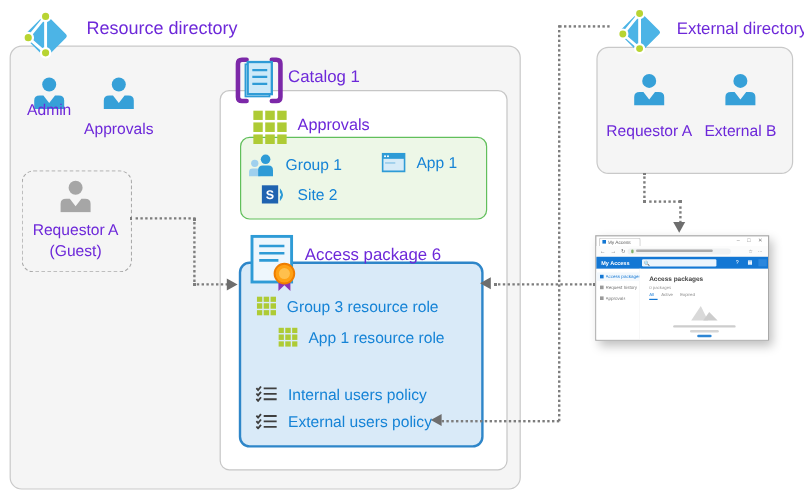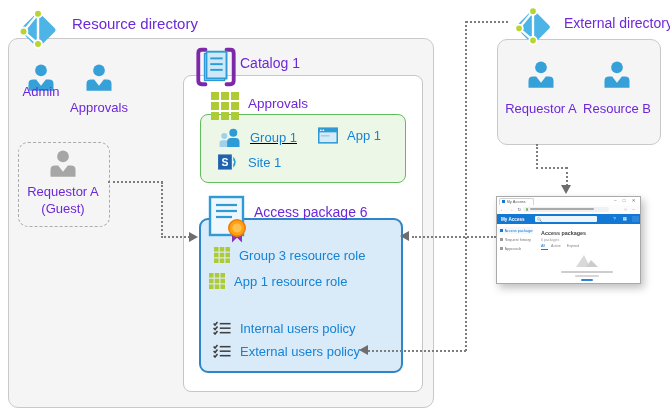--- a/index.html
+++ b/index.html
@@ -122,21 +122,21 @@
       <rect x="6.8" y="6.8" width="5.4" height="5.4"></rect>
       <rect x="13.6" y="6.8" width="5.4" height="5.4"></rect>
     <rect x="0" y="13.6" width="5.4" height="5.4"></rect>
       <rect x="6.8" y="13.6" width="5.4" height="5.4"></rect>
       <rect x="13.6" y="13.6" width="5.4" height="5.4"></rect>
   </svg>
   <div class="lbl" style="left:248px;top:96px;font-size:13.5px;z-index:3;">Approvals</div>
 
   <div class="green-box" style="left:200px;top:114px;width:204px;height:67px;z-index:2;"></div>
 
-  <div class="row" style="left:219px;top:128px;z-index:3;text-decoration:underline;">
+  <div class="row" style="left:207px;top:128px;z-index:3;">
     <svg width="22" height="19" viewBox="0 0 23 20">
       <g fill="#9fd0ee">
           <circle cx="5.5" cy="8.5" r="3.2"></circle>
           <path d="M0.5 20 V16 Q0.5 13 3.5 13 H7.5 Q10.5 13 10.5 16 V20 Z"></path>
         </g>
       <g fill="#2e9bd6">
           <circle cx="15" cy="5" r="4.2"></circle>
           <path d="M8.5 20 V14.5 Q8.5 10.5 12.5 10.5 H17.5 Q21.5 10.5 21.5 14.5 V20 Z"></path>
         </g>
     </svg>
@@ -153,21 +153,21 @@
     </svg>
     <span class="txt">App 1</span>
   </div>
 
   <div class="row" style="left:218px;top:153px;z-index:3;">
     <svg width="21" height="18" viewBox="0 0 22 19">
       <rect x="0" y="1.5" width="14.5" height="16" fill="#1f63b0"></rect>
       <text x="7.2" y="13.5" font-size="11" font-weight="bold" fill="#fff" text-anchor="middle" font-family="Liberation Sans,sans-serif">S</text>
       <path d="M16 4 Q21.5 9.5 16 15.5 L16 11.5 Q18 9.5 16 8 Z" fill="#2e9bd6"></path>
     </svg>
-    <span class="txt">Site 1</span>
+    <span class="txt">Site 2</span>
   </div>
 
   <svg class="abs" style="left:208px;top:195px;z-index:3;" width="42" height="48" viewBox="0 0 42 48">
     <rect x="2" y="2" width="33" height="38" fill="#eef7fd" stroke="#2e9bd6" stroke-width="2.4"></rect>
     <g stroke="#2e9bd6" stroke-width="2.2">
         <line x1="8" y1="10" x2="29" y2="10"></line>
         <line x1="8" y1="16" x2="29" y2="16"></line>
         <line x1="8" y1="22" x2="24" y2="22"></line>
       </g>
     <path d="M24 38 L24 47.5 L29 42.8 L34 47.5 L34 38 Z" fill="#8a35b8"></path>
@@ -185,21 +185,21 @@
         <rect x="13.6" y="0" width="5.4" height="5.4"></rect>
         <rect x="0" y="6.8" width="5.4" height="5.4"></rect>
         <rect x="6.8" y="6.8" width="5.4" height="5.4"></rect>
         <rect x="13.6" y="6.8" width="5.4" height="5.4"></rect>
         <rect x="0" y="13.6" width="5.4" height="5.4"></rect>
         <rect x="6.8" y="13.6" width="5.4" height="5.4"></rect>
         <rect x="13.6" y="13.6" width="5.4" height="5.4"></rect>
       </svg>
     <span class="txt">Group 3 resource role</span>
   </div>
-  <div class="row" style="left:209px;top:272px;z-index:3;justify-content:center;">
+  <div class="row" style="left:232px;top:272px;z-index:3;justify-content:center;">
     <svg width="16" height="16" viewBox="0 0 19 19" fill="#aecb35">
         <rect x="0" y="0" width="5.4" height="5.4"></rect>
         <rect x="6.8" y="0" width="5.4" height="5.4"></rect>
         <rect x="13.6" y="0" width="5.4" height="5.4"></rect>
         <rect x="0" y="6.8" width="5.4" height="5.4"></rect>
         <rect x="6.8" y="6.8" width="5.4" height="5.4"></rect>
         <rect x="13.6" y="6.8" width="5.4" height="5.4"></rect>
         <rect x="0" y="13.6" width="5.4" height="5.4"></rect>
         <rect x="6.8" y="13.6" width="5.4" height="5.4"></rect>
         <rect x="13.6" y="13.6" width="5.4" height="5.4"></rect>
@@ -250,21 +250,21 @@
       </svg>
   </span>
   <div class="lbl t13 ctr" style="left:503px;top:101px;width:76px;z-index:3;">Requestor A</div>
 
   <span class="person" style="left:602px;top:61px;color:#36a0d8;z-index:3;">
     <svg width="30" height="27" viewBox="0 0 36 32" fill="currentColor">
         <circle cx="18" cy="7.5" r="7"></circle>
         <path d="M3 32 V23.5 Q3 18.5 8.5 18.5 H12.2 L18 26 L23.8 18.5 H27.5 Q33 18.5 33 23.5 V32 Z"></path>
       </svg>
   </span>
-  <div class="lbl t13 ctr" style="left:578px;top:101px;width:78px;z-index:3;">Resource B</div>
+  <div class="lbl t13 ctr" style="left:578px;top:101px;width:78px;z-index:3;">External B</div>
 
   <div class="dh" style="left:108px;top:181px;width:55px;"></div>
   <div class="dv" style="left:161px;top:182px;height:56px;"></div>
   <div class="dh" style="left:161px;top:236px;width:29px;"></div>
   <div class="ah ah-right" style="left:189px;top:232px;"></div>
 
   <div class="dh" style="left:412px;top:236px;width:84px;"></div>
   <div class="ah ah-left" style="left:400px;top:231px;"></div>
 
   <div class="dh" style="left:466px;top:21px;width:42px;"></div>

